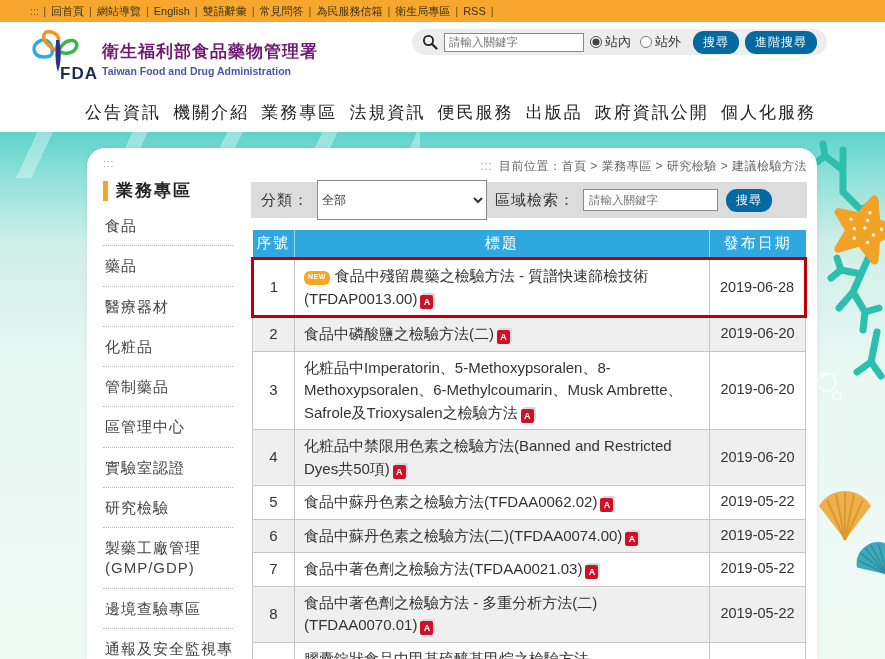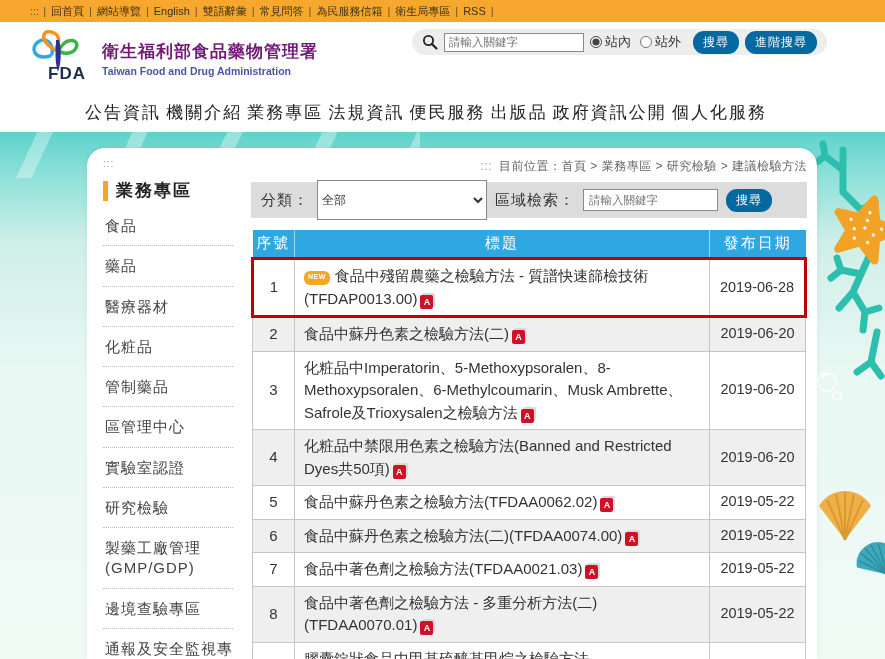--- a/index.html
+++ b/index.html
@@ -11,41 +11,41 @@
   .topbar { height:22px; background:#F7A72E; display:flex; align-items:center;
             padding-left:30px; font-size:11px; color:#4a3a12; white-space:nowrap; }
   .topbar .skip { color:#7a5c1b; margin-right:4px; }
   .topbar a { color:#3c3112; text-decoration:none; margin:0 5px; }
   .topbar .sep { color:#6b5418; }
 
   
   .header { position:relative; height:71px; background:#fff; }
   .logo { position:absolute; left:28px; top:8px; display:flex; align-items:center; cursor:pointer; }
   .logo-mark { position:relative; width:66px; height:56px; }
-  .logo-fda { position:absolute; left:20px; top:34px; font-size:17px; font-weight:bold; color:#1d2d50; letter-spacing:1px; }
+  .logo-fda { position:absolute; left:32px; top:34px; font-size:17px; font-weight:bold; color:#1d2d50; letter-spacing:1px; }
   .logo-text { margin-left:8px; }
   .logo-zh { font-size:17px; font-weight:bold; color:#701a75; letter-spacing:1px; }
   .logo-en { font-size:10.5px; font-weight:bold; color:#4B55A5; margin-top:2px; }
 
   .search-zone { position:absolute; right:58px; top:7px; text-align:left; }
   .search-pill { display:flex; align-items:center; gap:6px; background:#EDEDED; border-radius:14px;
                  padding:3px 10px; height:26px; }
   .search-input { width:140px; height:19px; border:1px solid #8a8a8a; font-size:11.5px; padding:0 4px;
                   font-family:inherit; color:#444; background:#fff; }
   .radio-group { display:flex; align-items:center; gap:3px; font-size:13px; color:#333; }
   .radio-group input { width:12px; height:12px; accent-color:#444; }
   .radio-group label { margin-right:6px; }
   .pill-btn { background:#0369a1; color:#fff; border:none; border-radius:11px; font-size:12px;
               padding:3px 10px; font-family:inherit; cursor:pointer; letter-spacing:1px; }
   .hot-line { margin-top:6px; font-size:13px; font-weight:bold; color:#C9485B; padding-left:14px; }
   .hot-line a { color:#C9485B; text-decoration:none; margin-right:8px; }
 
   
   .mainnav { height:39px; background:#fff; display:flex; align-items:center;
-             justify-content:space-between; padding:0 118px 0 85px; }
+             justify-content:space-between; padding:0 69px 0 85px; }
   .mainnav a { font-size:17px; color:#222; text-decoration:none; letter-spacing:2px; white-space:nowrap; }
 
   
   .stage { position:relative; height:527px;
            background:linear-gradient(180deg,#5ED2CB 0px,#8AE0D8 40px,#CFEFE8 110px,#E9F8F3 240px,#EFFAF5 100%); }
   .stage::before { content:""; position:absolute; left:0; top:0; width:420px; height:46px;
                    background:repeating-linear-gradient(115deg, rgba(255,255,255,0) 0 34px,
                      rgba(255,255,255,.35) 34px 48px, rgba(255,255,255,0) 48px 86px); }
   .deco { position:absolute; right:0; top:0; width:72px; height:527px; pointer-events:none; }
 
@@ -252,21 +252,21 @@
             </tr>
           </thead>
           <tbody id="table-body">
               <tr class="hl odd">
                 <td class="no">1</td>
                 <td><span class="badge-new">NEW</span><a class="row-title">食品中殘留農藥之檢驗方法 - 質譜快速篩檢技術(TFDAP0013.00)</a><span class="pdf-ico">A</span></td>
                 <td class="date">2019-06-28</td>
               </tr>
               <tr class="even">
                 <td class="no">2</td>
-                <td><a class="row-title">食品中蘇丹色素之檢驗方法(二)</a><span class="pdf-ico">A</span></td>
+                <td><a class="row-title">食品中磷酸鹽之檢驗方法(二)</a><span class="pdf-ico">A</span></td>
                 <td class="date">2019-06-20</td>
               </tr>
               <tr class="odd">
                 <td class="no">3</td>
                 <td><a class="row-title">化粧品中Imperatorin、5-Methoxypsoralen、8-Methoxypsoralen、6-Methylcoumarin、Musk Ambrette、Safrole及Trioxysalen之檢驗方法</a><span class="pdf-ico">A</span></td>
                 <td class="date">2019-06-20</td>
               </tr>
               <tr class="even">
                 <td class="no">4</td>
                 <td><a class="row-title">化粧品中禁限用色素之檢驗方法(Banned and Restricted Dyes共50項)</a><span class="pdf-ico">A</span></td>

